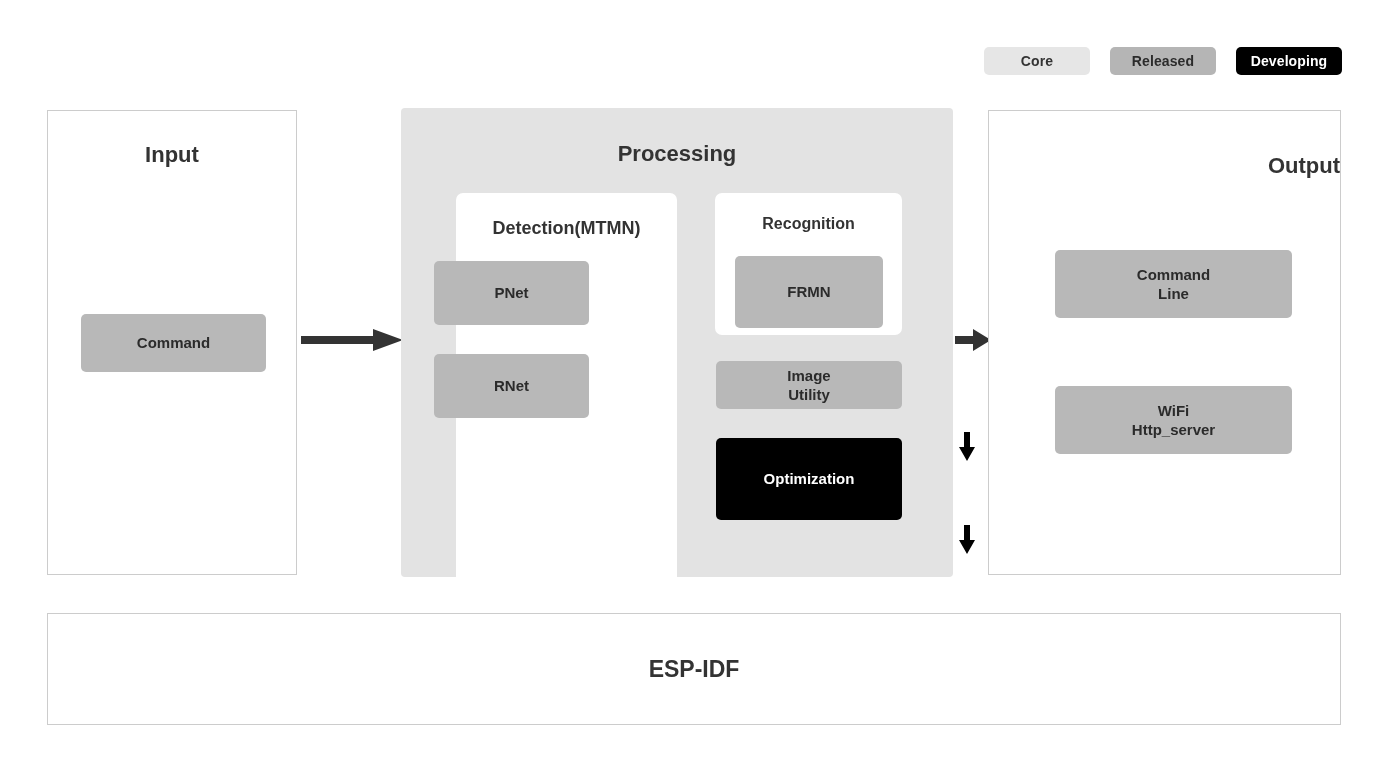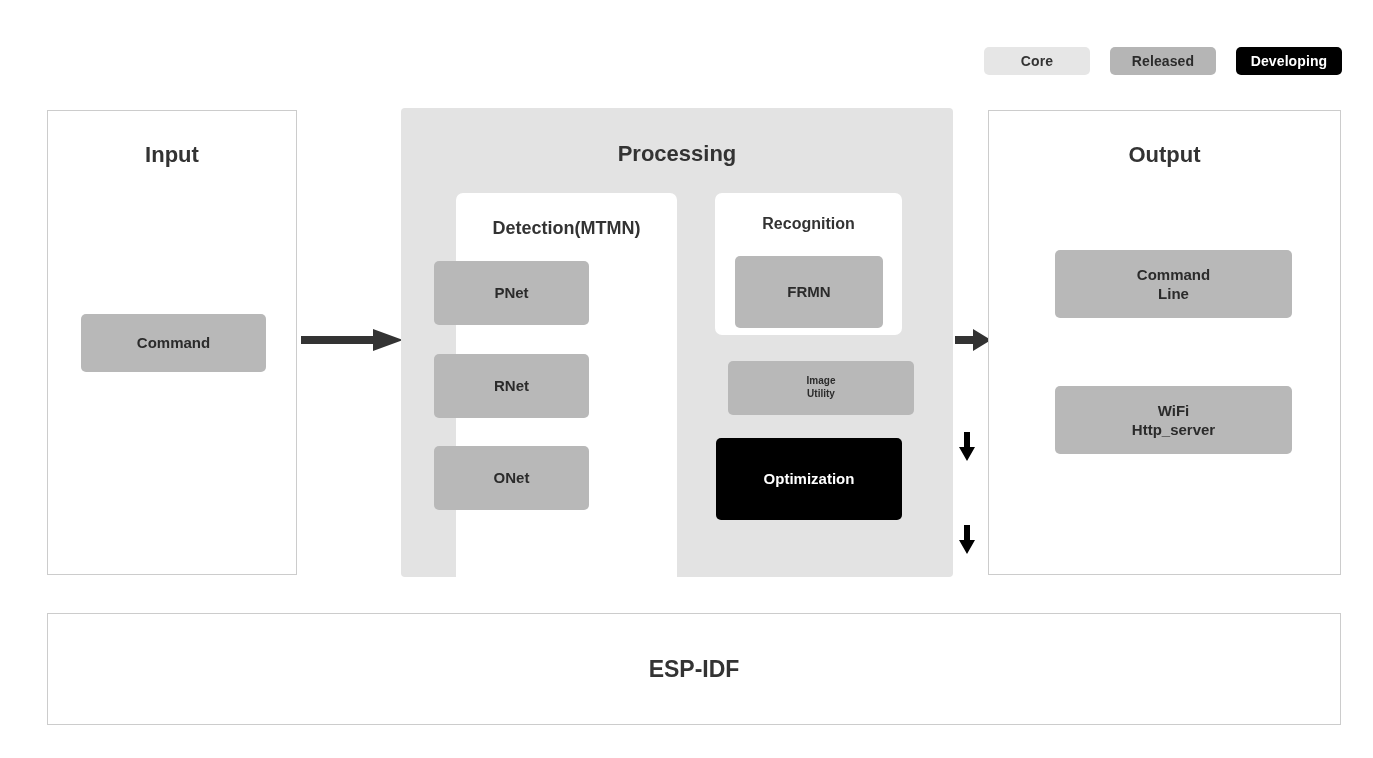--- a/index.html
+++ b/index.html
@@ -69,21 +69,21 @@
     border-radius: 4px;
   }
   #panel-processing .panel-title { margin-top: 33px; }
 
   #panel-output {
     left: 988px; top: 110px;
     width: 353px; height: 465px;
     background: #ffffff;
     border: 1px solid #cccccc;
   }
-  #panel-output .panel-title { margin-top: 31px; }
+  #panel-output .panel-title { margin-top: 42px; text-align: right; }
 
   
   .box {
     box-sizing: border-box;
     border-radius: 5px;
     display: flex;
     align-items: center;
     justify-content: center;
     text-align: center;
     font-weight: bold;
@@ -153,23 +153,23 @@
     color: #333333;
   }
   #frmn-box {
     position: absolute;
     left: 334px; top: 148px;
     width: 148px; height: 72px;
     font-size: 15px;
   }
   #image-utility-box {
     position: absolute;
-    left: 327px; top: 253px;
-    width: 186px; height: 54px;
-    font-size: 10px;
+    left: 315px; top: 253px;
+    width: 186px; height: 48px;
+    font-size: 15px;
   }
   #optimization-box {
     position: absolute;
     left: 315px; top: 330px;
     width: 186px; height: 82px;
     font-size: 15px;
   }
 
   
   #command-line-box {
@@ -235,21 +235,20 @@
 </div>
 
 <div class="panel" id="panel-processing">
   <div class="panel-title">Processing</div>
 
   <div class="card-core" id="detection-card">
     <div id="detection-title">Detection(MTMN)</div>
   </div>
   <div class="box box-released net-box" id="net-pnet">PNet</div>
   <div class="box box-released net-box" id="net-rnet">RNet</div>
-  <div class="box box-released net-box" id="net-onet">ONet</div>
 
   <div class="down-arrow" id="arrow-pnet-rnet">
     <svg width="16" height="29" viewBox="0 0 16 29" xmlns="http://www.w3.org/2000/svg">
       <path d="M5 0 H11 V15 H16 L8 29 L0 15 H5 Z" fill="#000000"></path>
     </svg>
   </div>
   <div class="down-arrow" id="arrow-rnet-onet">
     <svg width="16" height="29" viewBox="0 0 16 29" xmlns="http://www.w3.org/2000/svg">
       <path d="M5 0 H11 V15 H16 L8 29 L0 15 H5 Z" fill="#000000"></path>
     </svg>

